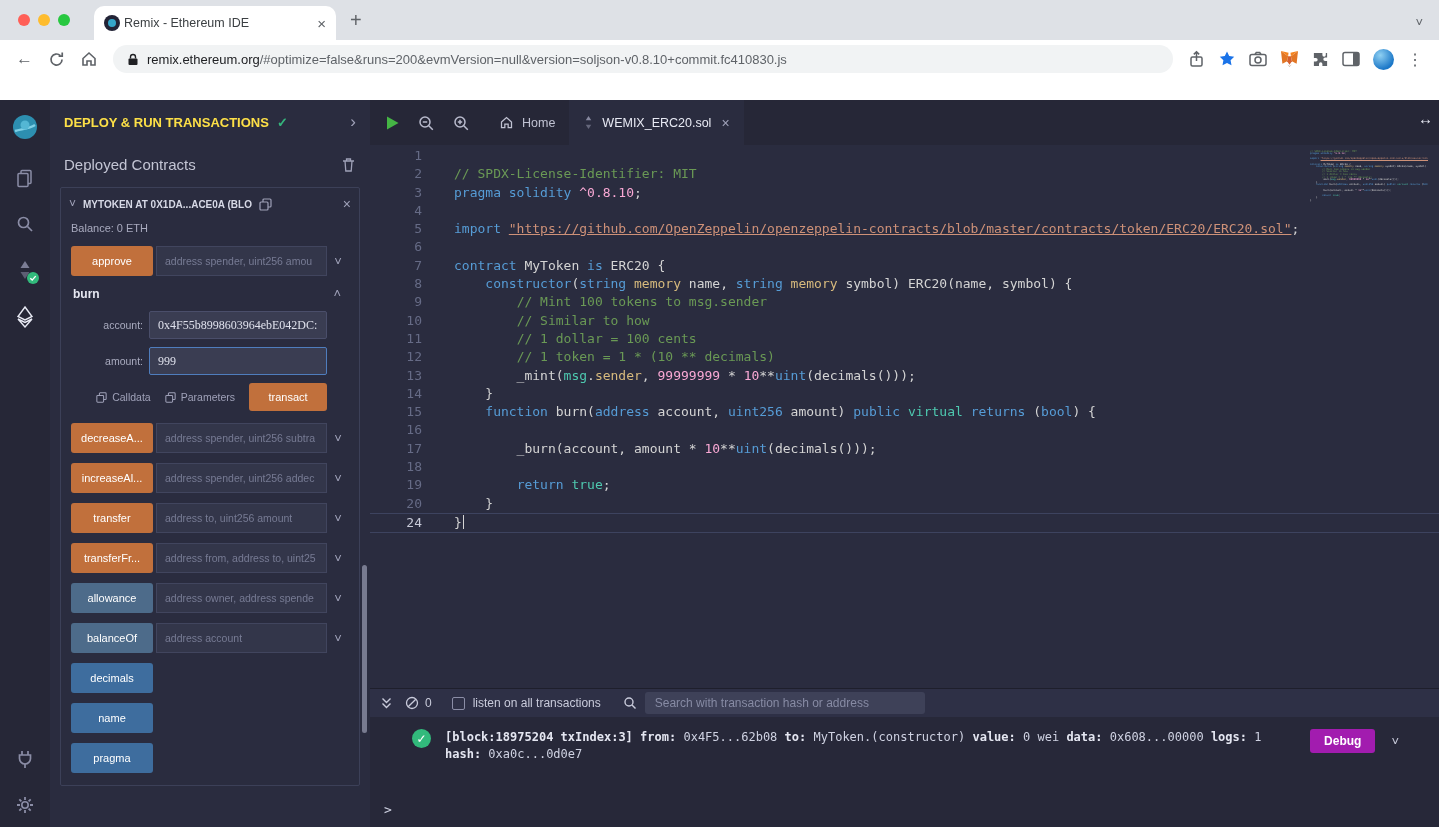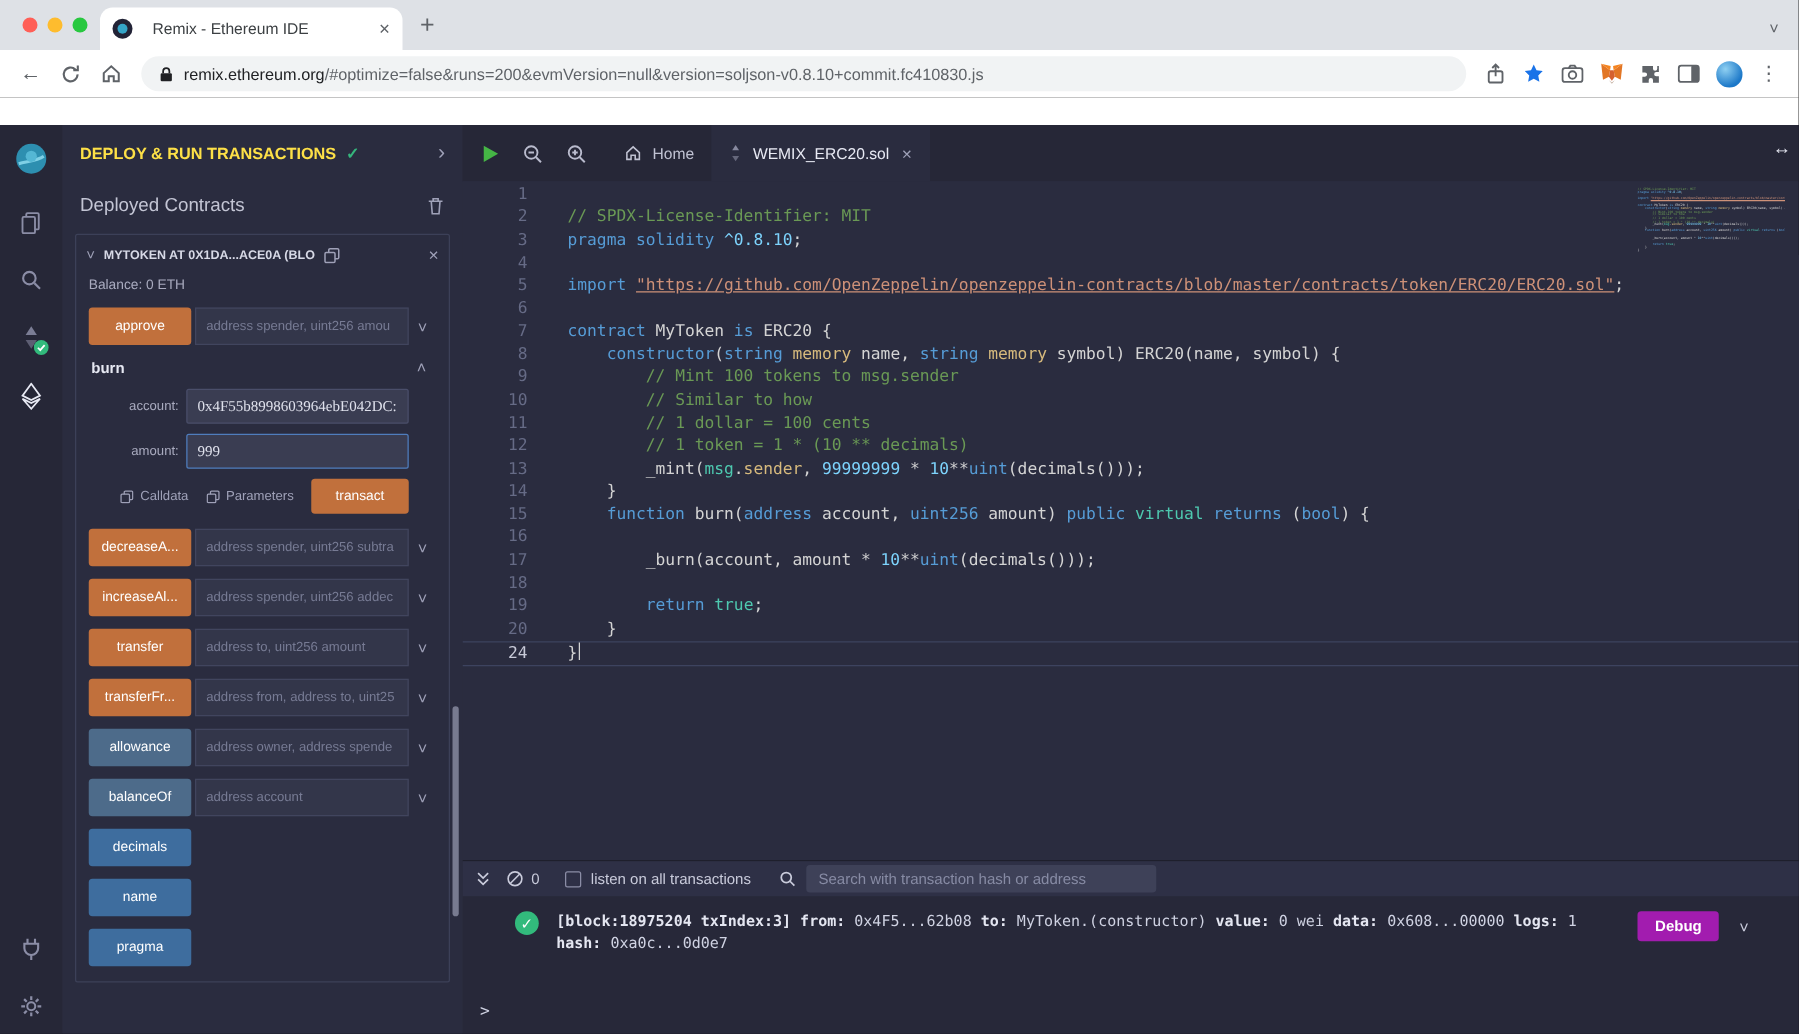--- a/index.html
+++ b/index.html
@@ -5,22 +5,22 @@
   * { margin:0; padding:0; box-sizing:border-box; }
   html,body { background:#111; }
   .screen { position:relative; width:1439px; height:827px; overflow:hidden;
             font-family:"Liberation Sans", sans-serif; }
 
   
   .tabstrip { height:40px; background:#dee1e6; display:flex; align-items:flex-end; }
   .lights { display:flex; gap:8px; align-items:center; height:40px; padding:0 10px 0 18px; }
   .light { width:12px; height:12px; border-radius:50%; }
   .light.red{background:#ff5f57}.light.yellow{background:#febc2e}.light.green{background:#28c840}
-  .btab { display:flex; align-items:center; gap:16px; width:242px; height:34px;
-          background:#fff; border-radius:10px 10px 0 0; padding:0 10px; }
+  .btab { display:flex; align-items:center; gap:4px; width:242px; height:34px;
+          background:#fff; border-radius:10px 10px 0 0; padding:0 10px; margin-left:14px; }
   .btab .favicon { width:16px; height:16px; border-radius:50%; background:#222336; position:relative; flex:none;}
   .btab .favicon::after{content:"";position:absolute;left:4px;top:4px;width:8px;height:8px;border-radius:50%;background:#35a5c8;}
   .btab .title { font-size:12.5px; color:#3c4043; flex:1; white-space:nowrap; overflow:hidden; }
   .btab .x { color:#5f6368; font-size:15px; line-height:1; }
   .newtab { font-size:20px; color:#5f6368; margin:0 0 8px 14px; }
   .tabsearch { margin-left:auto; margin-right:16px; margin-bottom:10px; color:#5f6368; font-size:13px; }
 
   .btoolbar { height:38px; background:#fff; display:flex; align-items:center; gap:15px; padding:0 16px; }
   .nav-glyph { font-size:17px; color:#5f6368; }
   .omnibox { flex:1; height:28px; background:#f1f3f4; border-radius:14px; display:flex;
@@ -93,21 +93,21 @@
   .editor { flex:1; position:relative; background:#2a2c3f; overflow:hidden;
             font-family:"DejaVu Sans Mono", monospace; font-size:13px; line-height:18.3px; padding-top:2px; }
   .code-row { display:flex; white-space:pre; }
   .gutter-num { width:68px; flex:none; text-align:right; padding-right:16px; color:#666b86; }
   .code-text { padding-left:16px; }
   .code-row.current { border-top:1px solid #3d435f; border-bottom:1px solid #3d435f; }
   .code-row.current .gutter-num { color:#c8cad8; }
   .cursor { display:inline-block; width:1.5px; height:14px; background:#d4d4d4; vertical-align:-2px; margin-left:1px; }
 
   .tk-pl{color:#d4d4d4}.tk-kw{color:#569cd6}.tk-cm{color:#6a9955}
-  .tk-str{color:#ce9178;text-decoration:underline}.tk-nm{color:#7dd3fc}
+  .tk-str{color:#ce9178;text-decoration:underline}.tk-nm{color:#f9a8d4}
   .tk-tl{color:#4ec9b0}.tk-or{color:#d7ba7d}
 
   .minimap { position:absolute; top:3px; right:11px; width:118px; font-size:2.5px; line-height:2.6px;
              white-space:pre; overflow:hidden; }
   .mm-line { min-height:2.6px; }
 
   
   .terminal { height:139px; flex:none; background:#272839; display:flex; flex-direction:column; border-top:1px solid #1e1f2c; }
   .term-toolbar { height:28px; flex:none; background:#2e3046; display:flex; align-items:center; padding:0 10px; }
   .tt-count { color:#c9cbdb; font-size:12px; margin-left:6px; }

